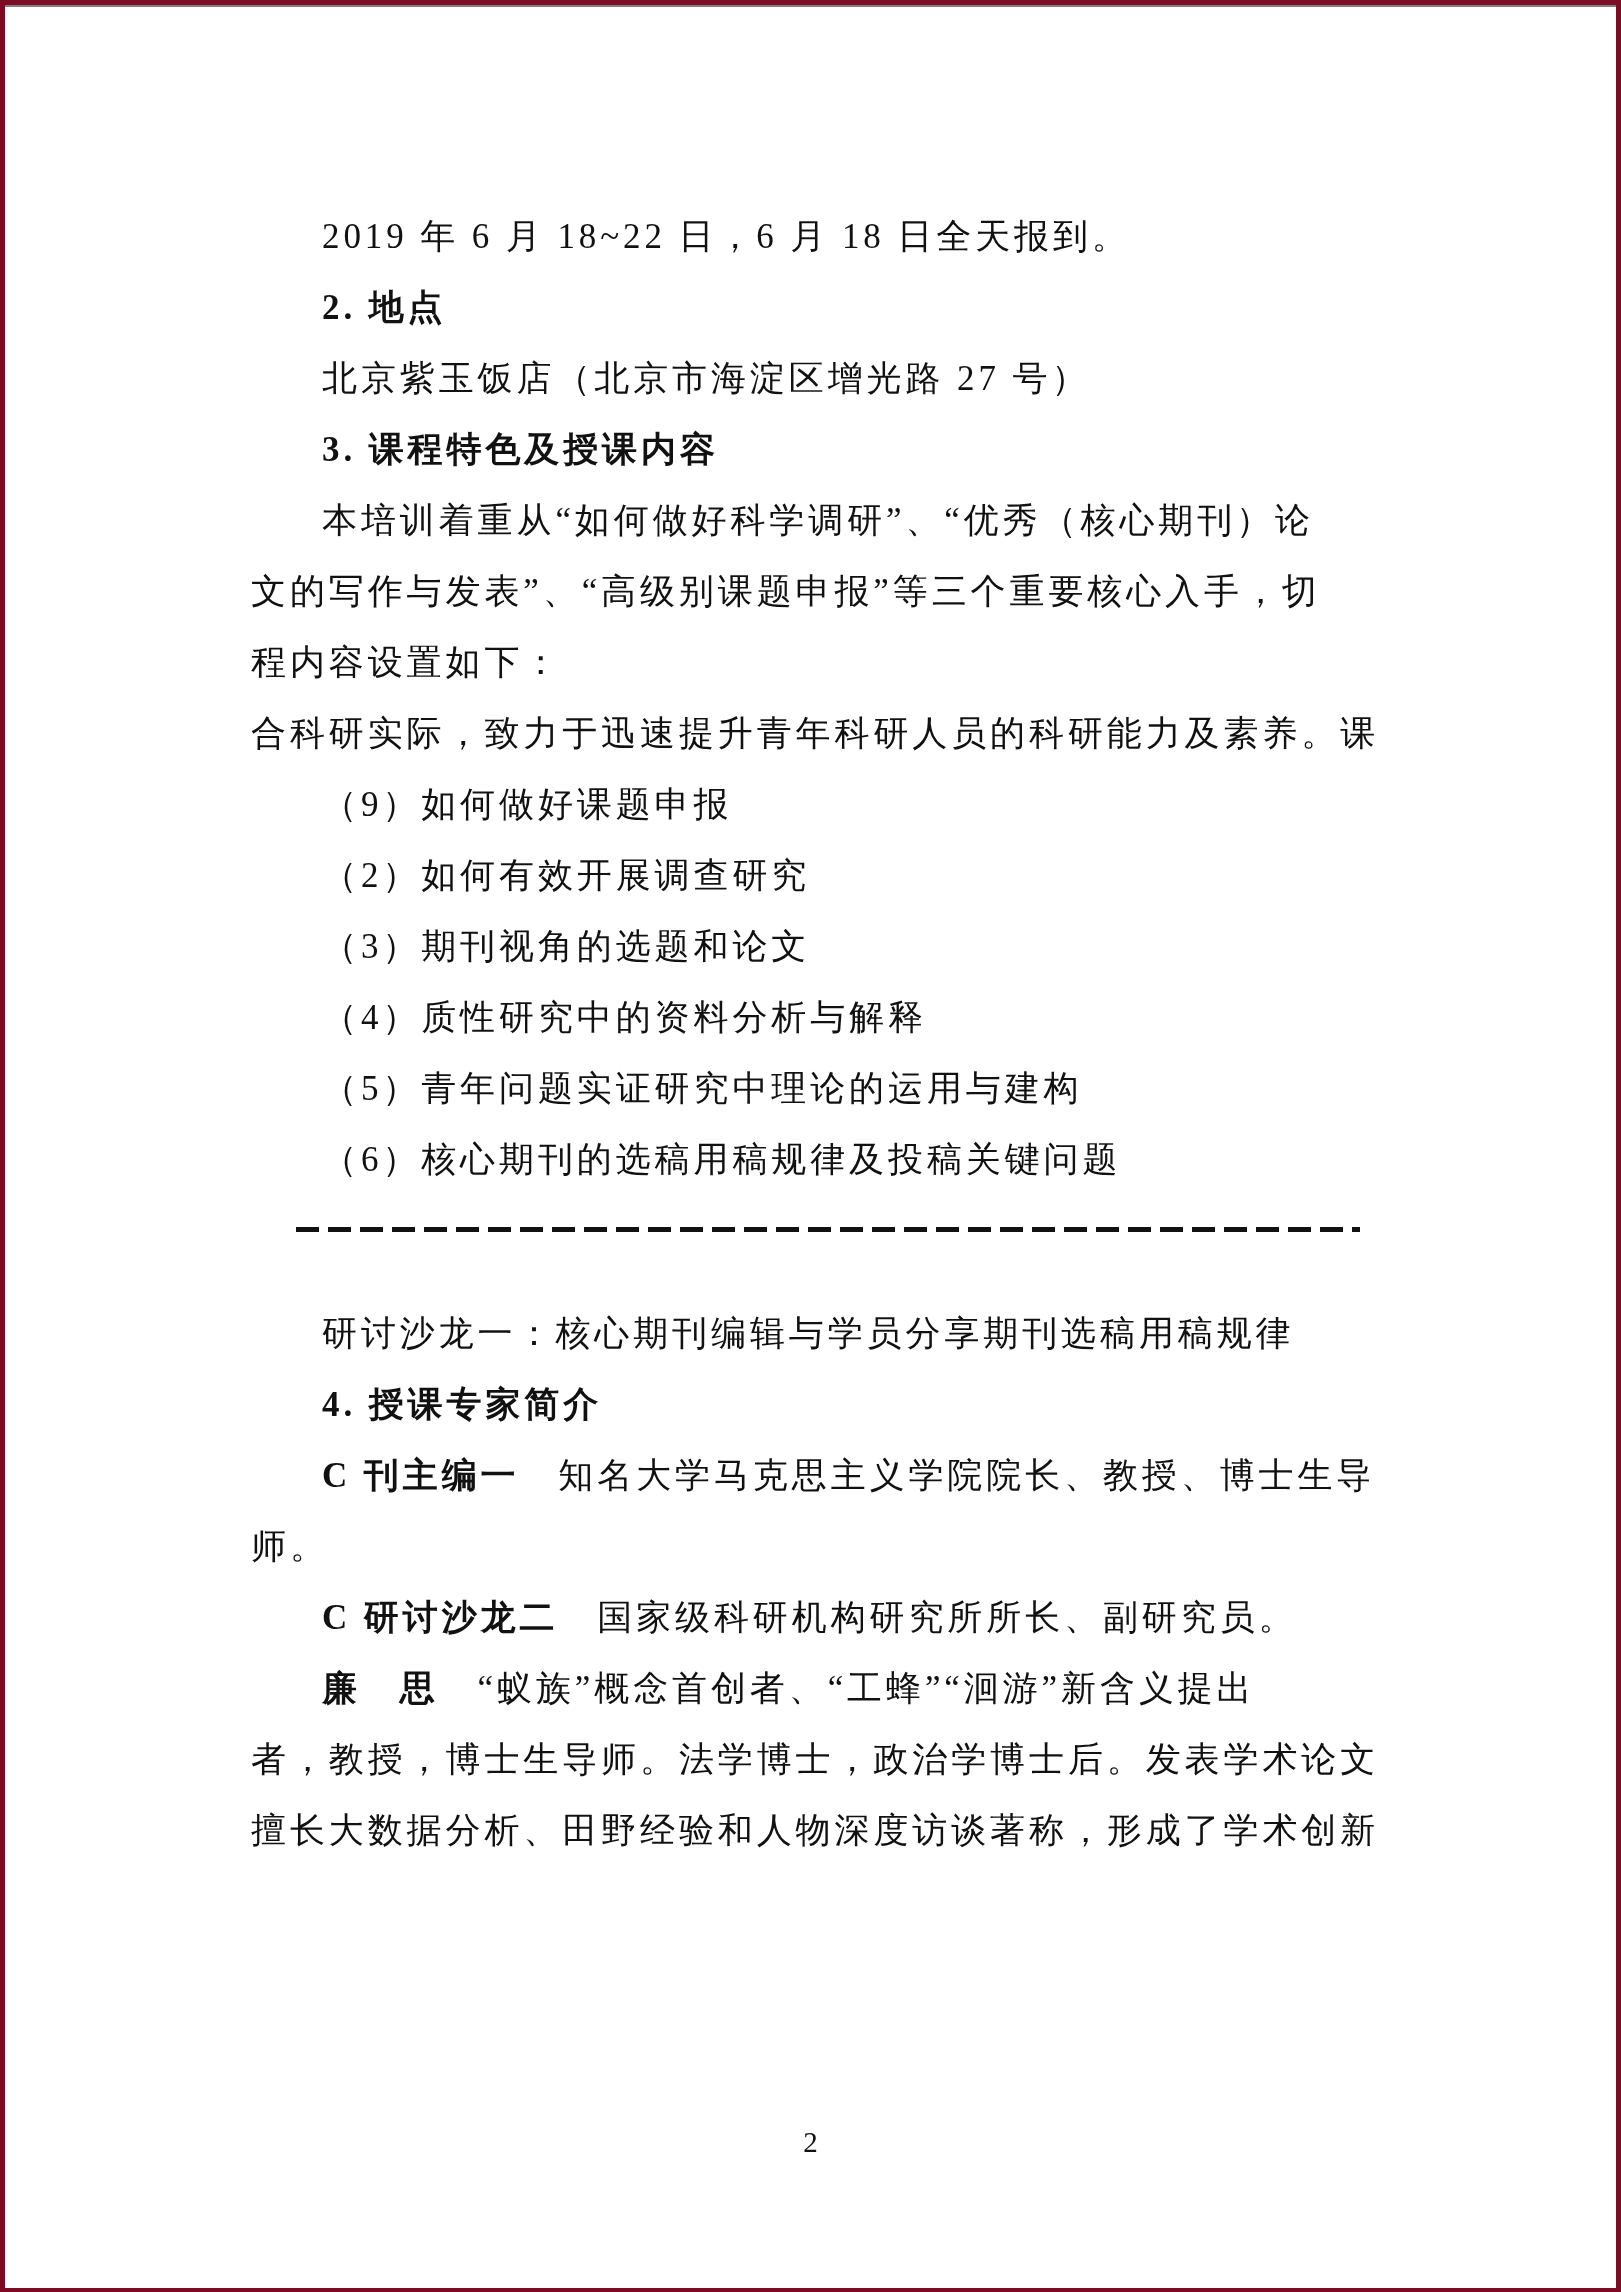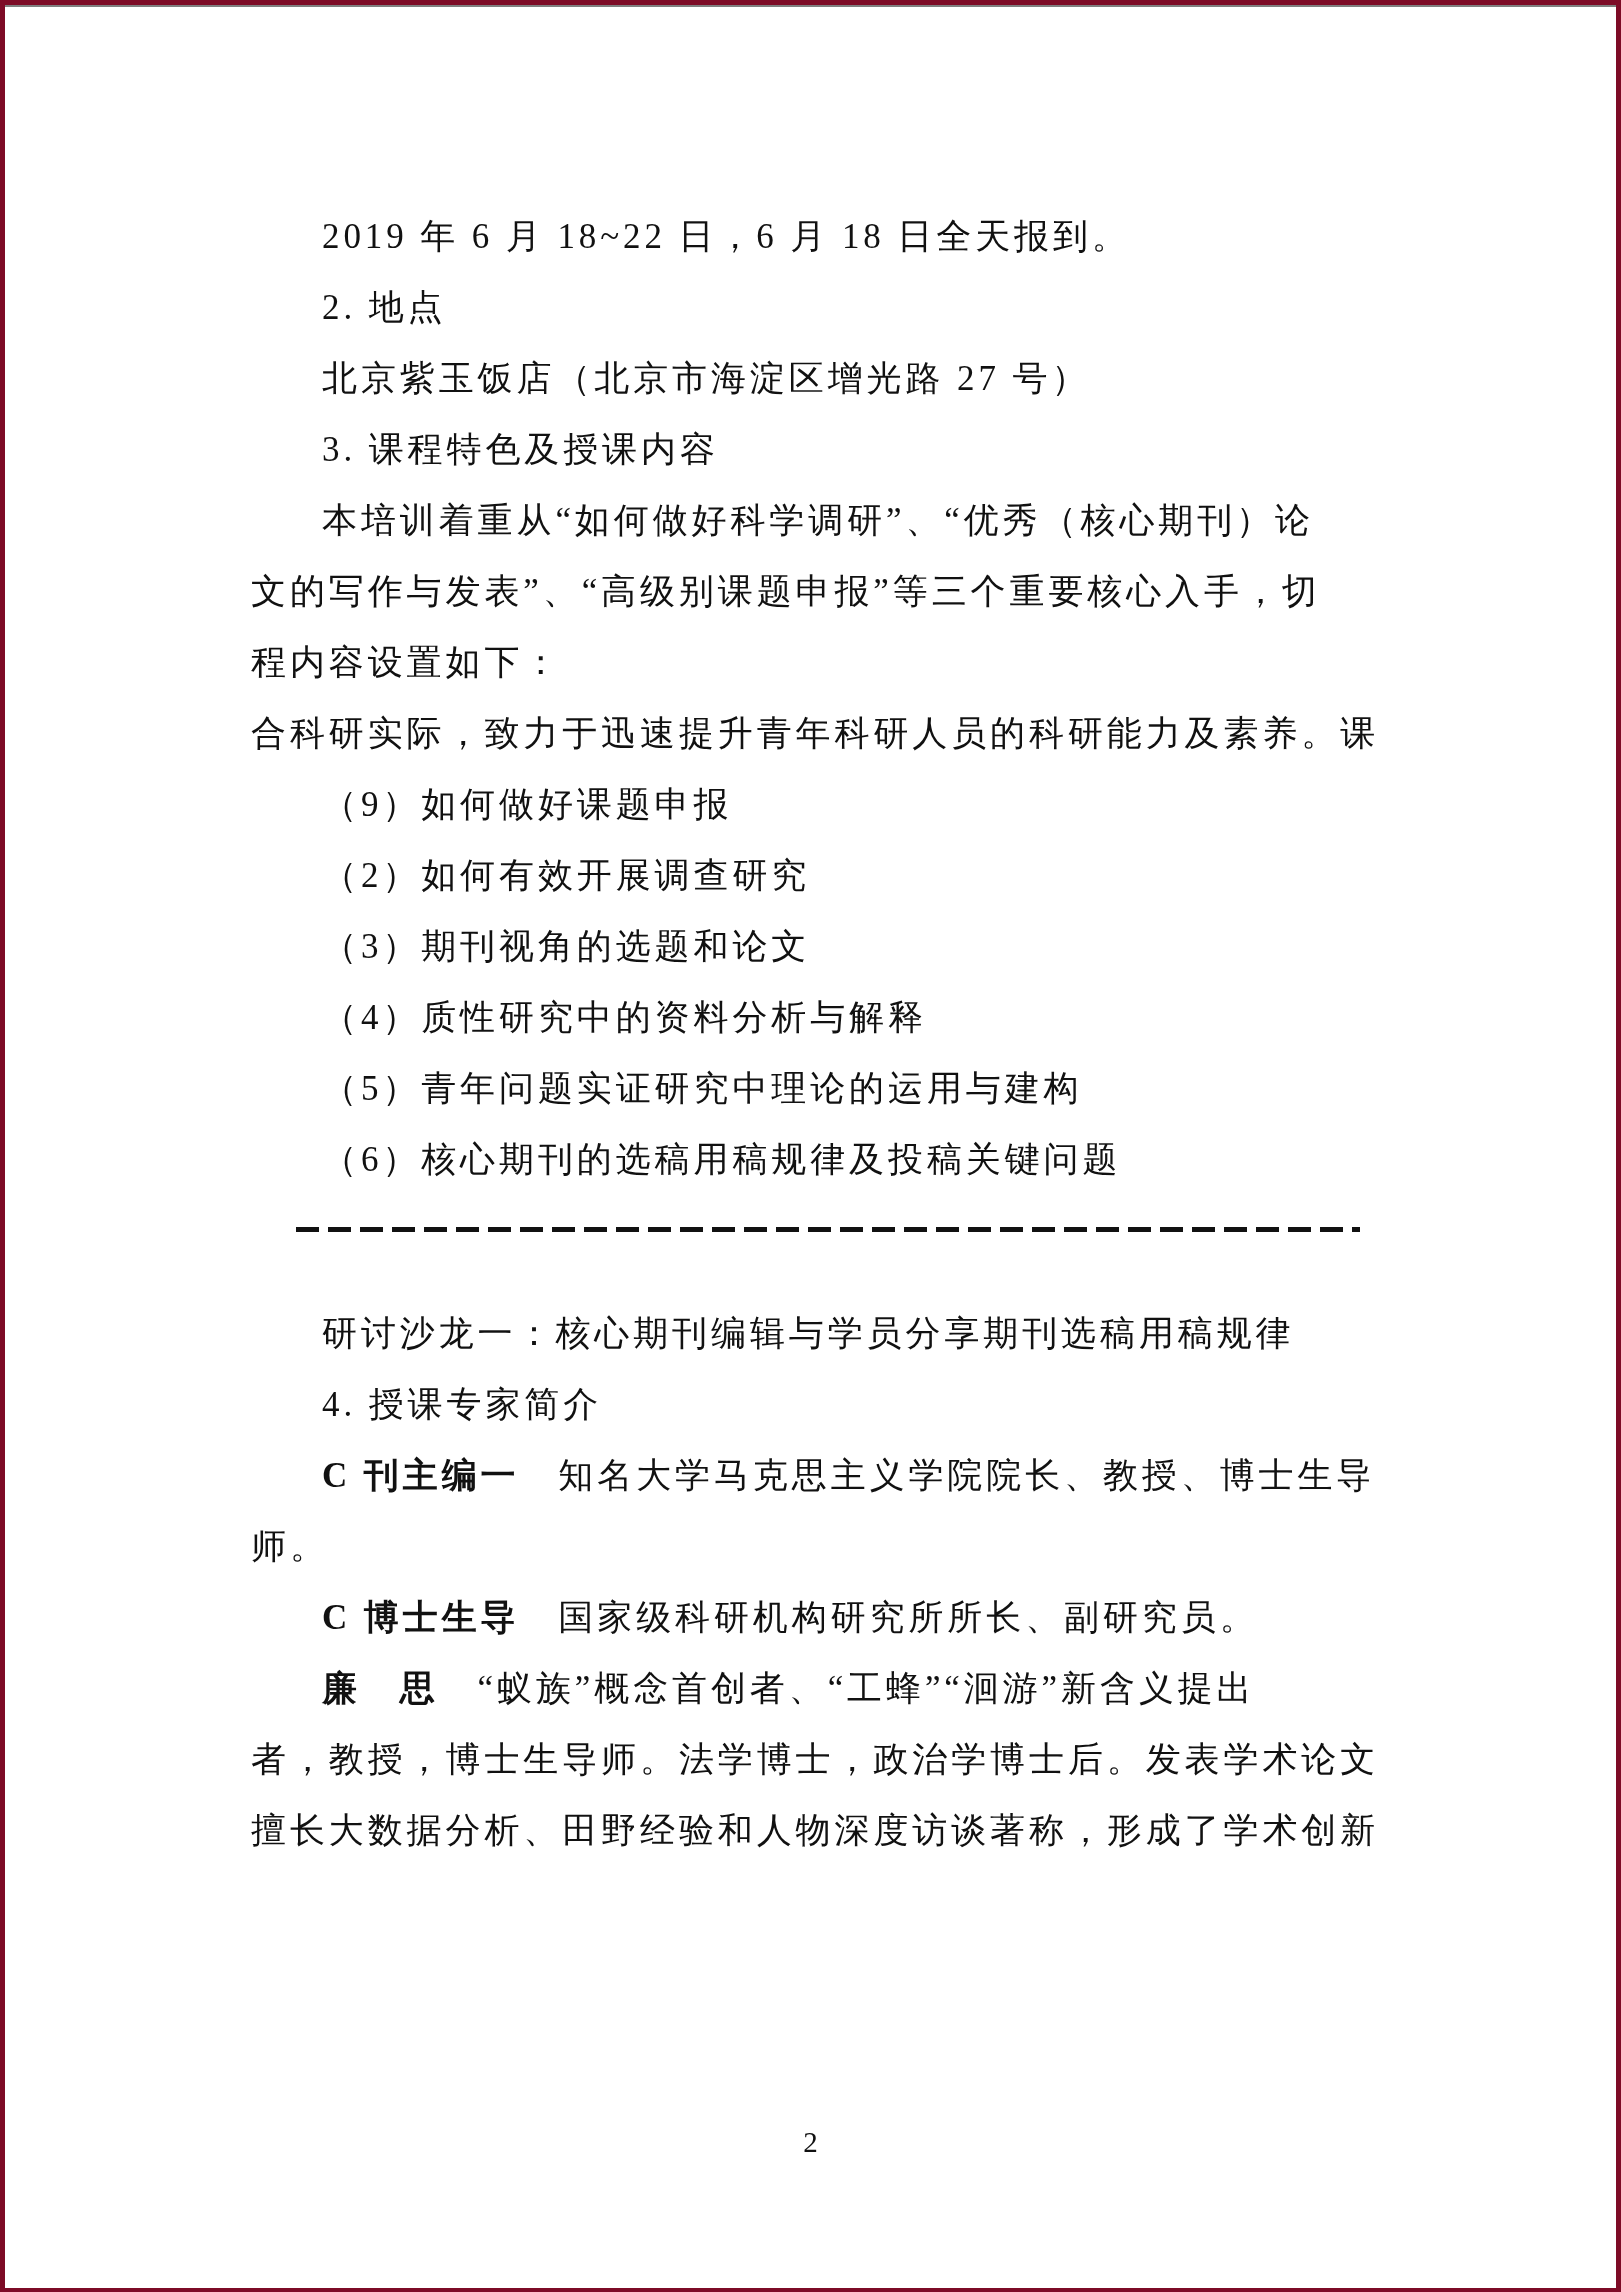--- a/index.html
+++ b/index.html
@@ -21,21 +21,21 @@
     position:absolute;
     left:246px;top:196px;
     width:1186px;
     font-size:35px;
     line-height:71px;
     letter-spacing:3.9px;
     white-space:nowrap;
   }
   .line{height:71px;}
   .indent{padding-left:71px;}
-  .bold{font-weight:normal;}
+  .bold{font-weight:bold;}
   .line b{font-weight:bold;}
   .dash-rule{
     margin-left:45px;
     margin-top:32px;
     height:4.9px;
     width:1064px;
     background:repeating-linear-gradient(90deg,#111 0 23.5px,transparent 23.5px 32px);
   }
   .page-number{
     position:absolute;top:2121px;left:0;width:100%;
@@ -69,21 +69,21 @@
     <div class="line">
       <div class="dash-rule"></div>
     </div>
     <div class="line indent">研讨沙龙一：核心期刊编辑与学员分享期刊选稿用稿规律</div>
     <div class="line indent bold">4. 授课专家简介</div>
     <div class="line indent">
       <b>C 刊主编一</b><span>　知名大学马克思主义学院院长、教授、博士生导</span>
     </div>
     <div class="line">师。</div>
     <div class="line indent">
-      <b>C 博士生导</b><span>　国家级科研机构研究所所长、副研究员。</span>
+      <b>C 研讨沙龙二</b><span>　国家级科研机构研究所所长、副研究员。</span>
     </div>
     <div class="line indent">
       <b>廉　思</b><span>　“蚁族”概念首创者、“工蜂”“洄游”新含义提出</span>
     </div>
     <div class="line">者，教授，博士生导师。法学博士，政治学博士后。发表学术论文</div>
     <div class="line">擅长大数据分析、田野经验和人物深度访谈著称，形成了学术创新</div>
   </div>
 
   <div class="page-number">2</div>
 </div>

